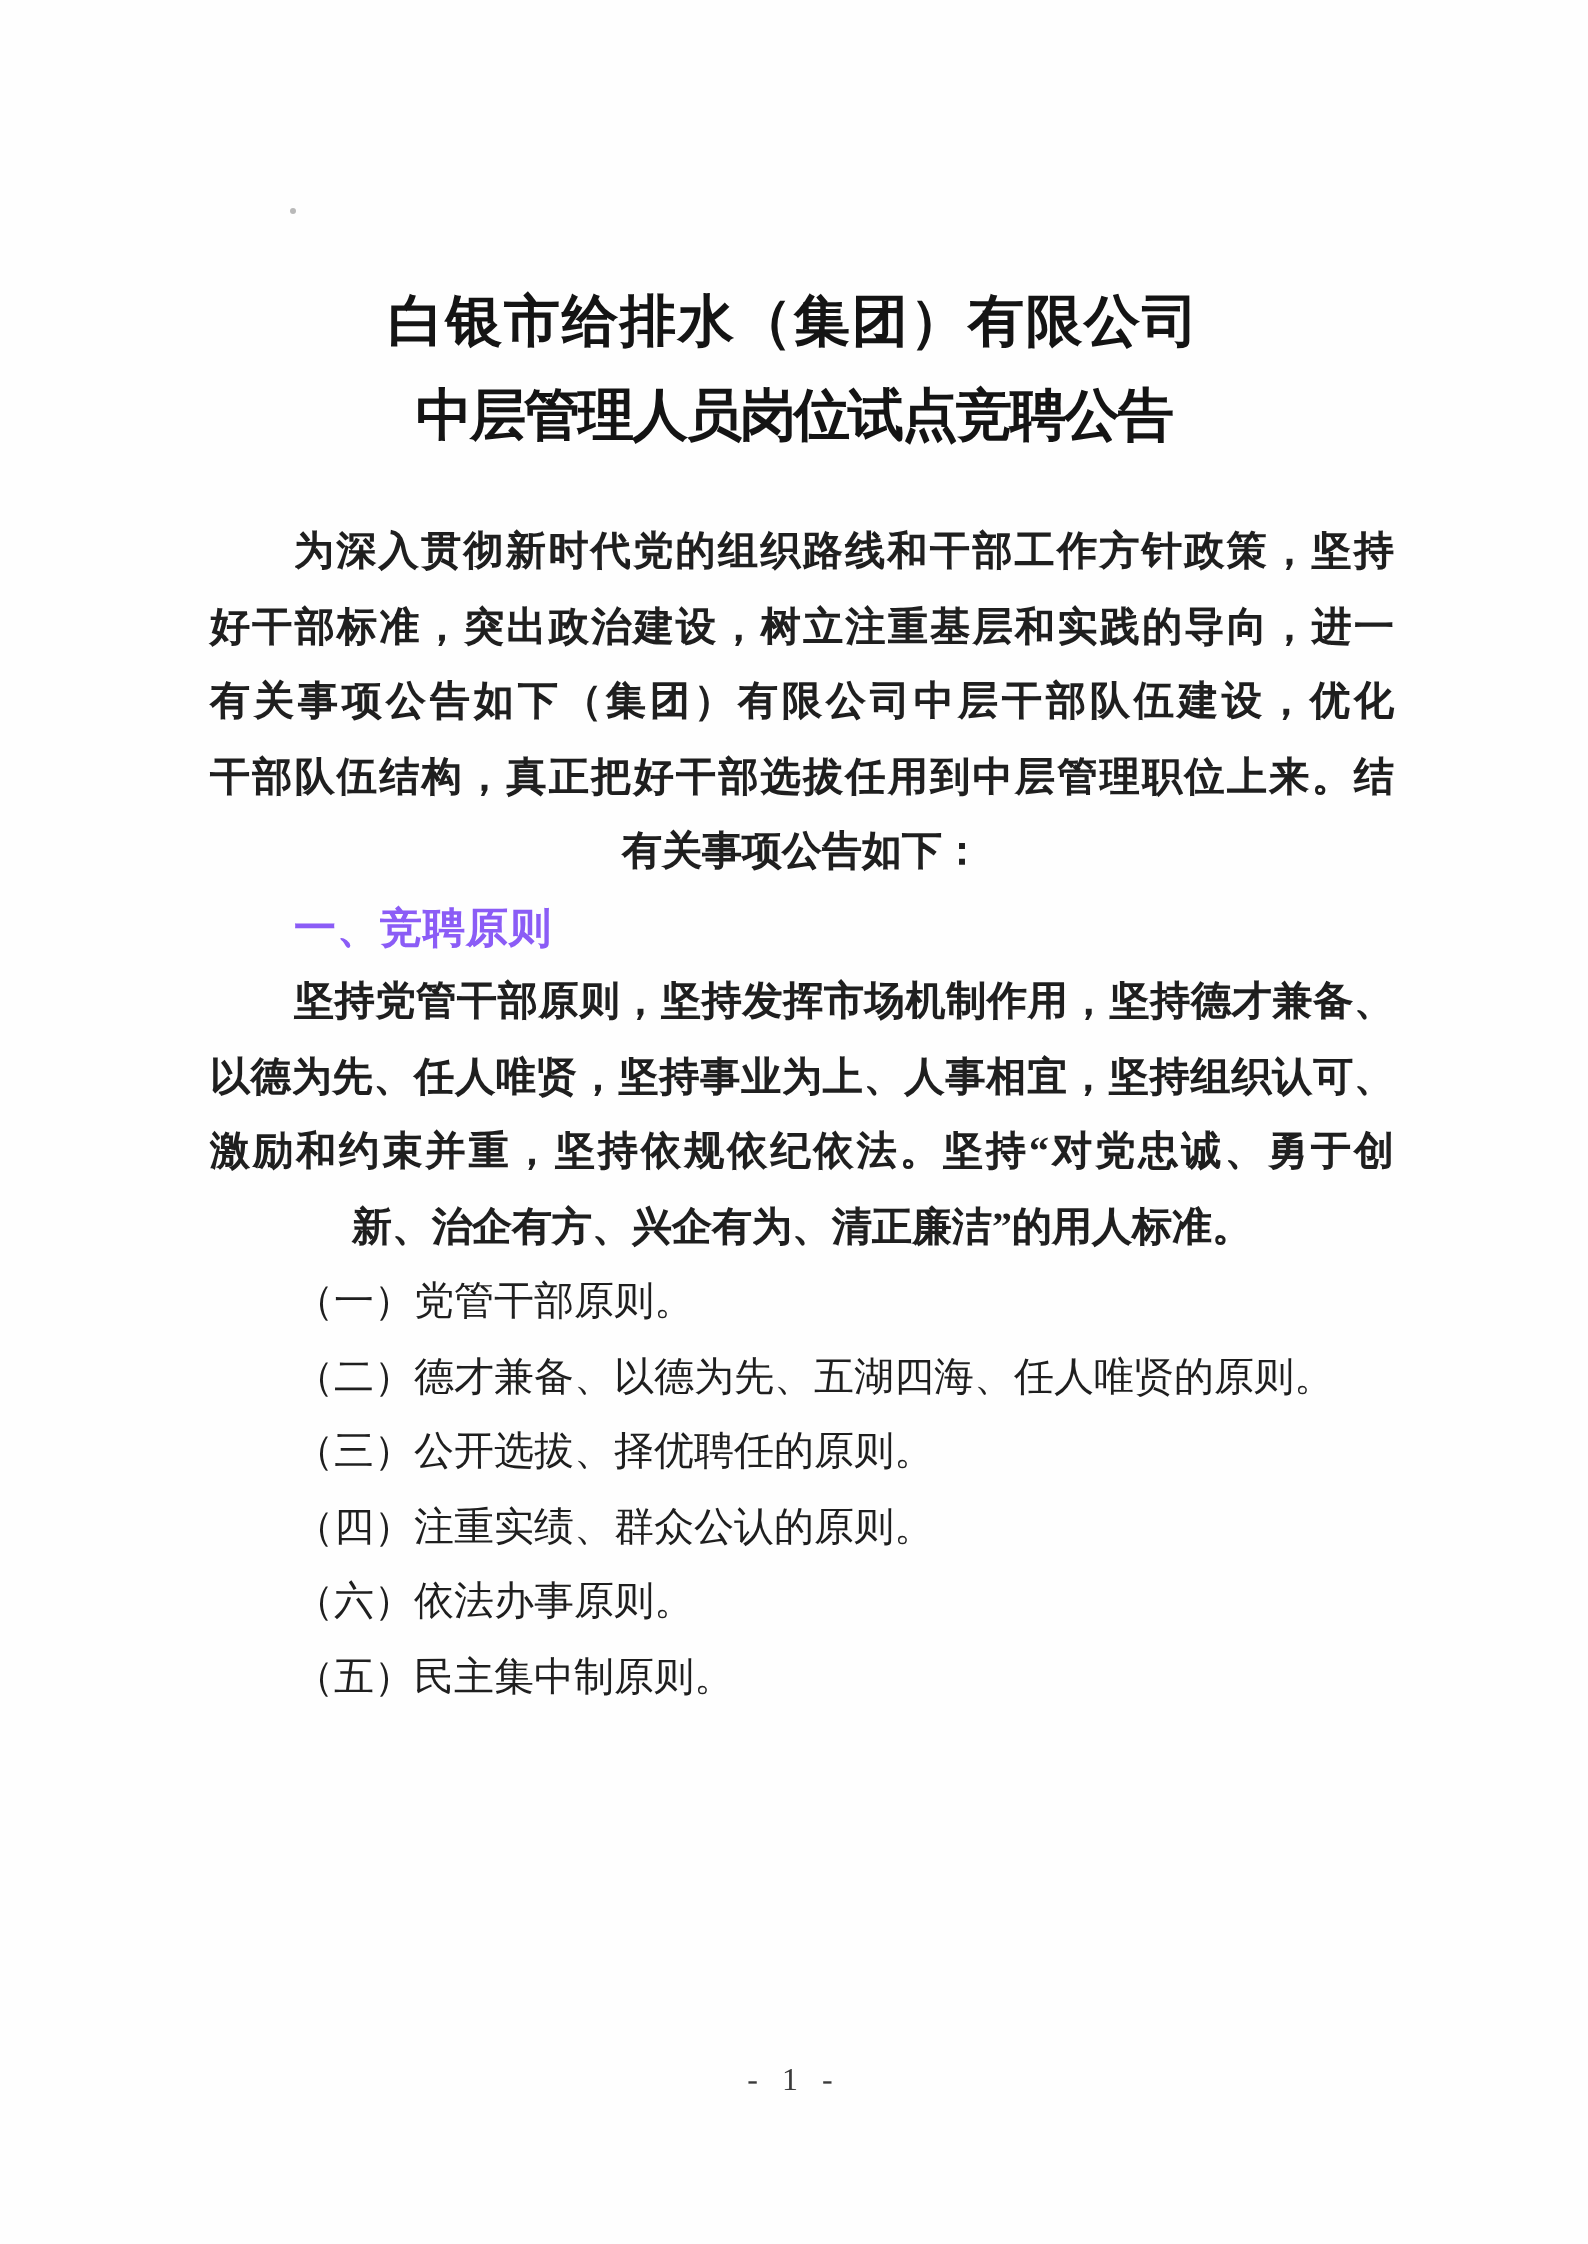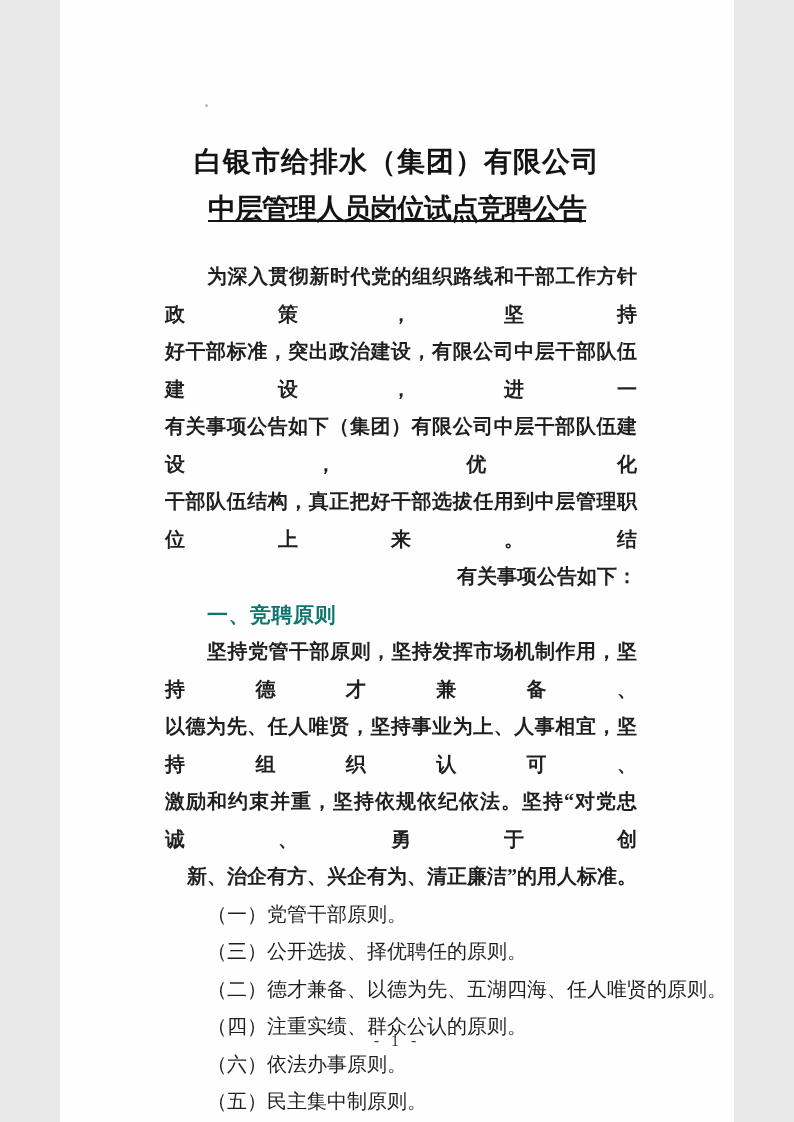--- a/index.html
+++ b/index.html
@@ -1,19 +1,19 @@
 <!DOCTYPE html>
 <html><head>
 <meta charset="utf-8">
 <style>
   * { margin: 0; padding: 0; box-sizing: border-box; }
   html, body { background: #e9e9e9; }
   .page {
     position: relative;
-    width: 674px;
+    width: 794px;
     height: 1122px;
     margin: 0 auto;
     background: var(--color-paper, #fefefe);
     overflow: hidden;
     font-family: "Liberation Serif", "DejaVu Serif", serif;
     color: var(--color-text, #1f1f1f);
   }
   .speck {
     position: absolute;
     left: 145px;
@@ -27,46 +27,45 @@
     padding-top: 138px;
     text-align: center;
     font-weight: 700;
     font-size: 28px;
     line-height: 47px;
     color: #141414;
     letter-spacing: 1px;
   }
   .title .title-line:nth-child(2) {
     letter-spacing: -1px;
-    text-decoration: underline;
   }
   .body {
     margin: 26px 97px 0 105px;
     font-size: 20px;
     line-height: 37.5px;
   }
   .para .line {
     text-align: justify;
     text-align-last: justify;
     font-weight: bold;
   }
   .para .line:first-child {
     text-indent: 2.1em;
   }
   .para .line:last-child {
-    text-align: right;
+    text-align: center;
     text-align-last: auto;
   }
   .heading {
     font-family: "Liberation Sans", "DejaVu Sans", sans-serif;
     font-weight: 700;
     font-size: 21px;
     line-height: 37.5px;
     text-indent: 2em;
-    color: #0f766e;
+    color: #8b5cf6;
     letter-spacing: 0.5px;
   }
   .list .list-item {
     text-indent: 2.1em;
     white-space: nowrap;
   }
   .footer {
     position: absolute;
     top: 1032px;
     left: 0;
@@ -86,39 +85,39 @@
 
   <header class="title">
       <div class="title-line">白银市给排水（集团）有限公司</div>
       <div class="title-line">中层管理人员岗位试点竞聘公告</div>
     </header>
 
   <main class="body">
 
     <section class="para">
         <div class="line">为深入贯彻新时代党的组织路线和干部工作方针政策，坚持</div>
-        <div class="line">好干部标准，突出政治建设，有限公司中层干部队伍建设，进一</div>
+        <div class="line">好干部标准，突出政治建设，树立注重基层和实践的导向，进一</div>
         <div class="line">有关事项公告如下（集团）有限公司中层干部队伍建设，优化</div>
         <div class="line">干部队伍结构，真正把好干部选拔任用到中层管理职位上来。结</div>
         <div class="line">有关事项公告如下：</div>
       </section>
 
     <h2 class="heading">一、竞聘原则</h2>
 
     <section class="para">
         <div class="line">坚持党管干部原则，坚持发挥市场机制作用，坚持德才兼备、</div>
         <div class="line">以德为先、任人唯贤，坚持事业为上、人事相宜，坚持组织认可、</div>
         <div class="line">激励和约束并重，坚持依规依纪依法。坚持“对党忠诚、勇于创</div>
         <div class="line">新、治企有方、兴企有为、清正廉洁”的用人标准。</div>
       </section>
 
     <section class="list">
         <div class="list-item">（一）党管干部原则。</div>
+        <div class="list-item">（二）德才兼备、以德为先、五湖四海、任人唯贤的原则。</div>
         <div class="list-item">（三）公开选拔、择优聘任的原则。</div>
-        <div class="list-item">（二）德才兼备、以德为先、五湖四海、任人唯贤的原则。</div>
         <div class="list-item">（四）注重实绩、群众公认的原则。</div>
         <div class="list-item">（六）依法办事原则。</div>
         <div class="list-item">（五）民主集中制原则。</div>
       </section>
 
   </main>
 
   <footer class="footer">
     <span>- 1 -</span>
   </footer>

